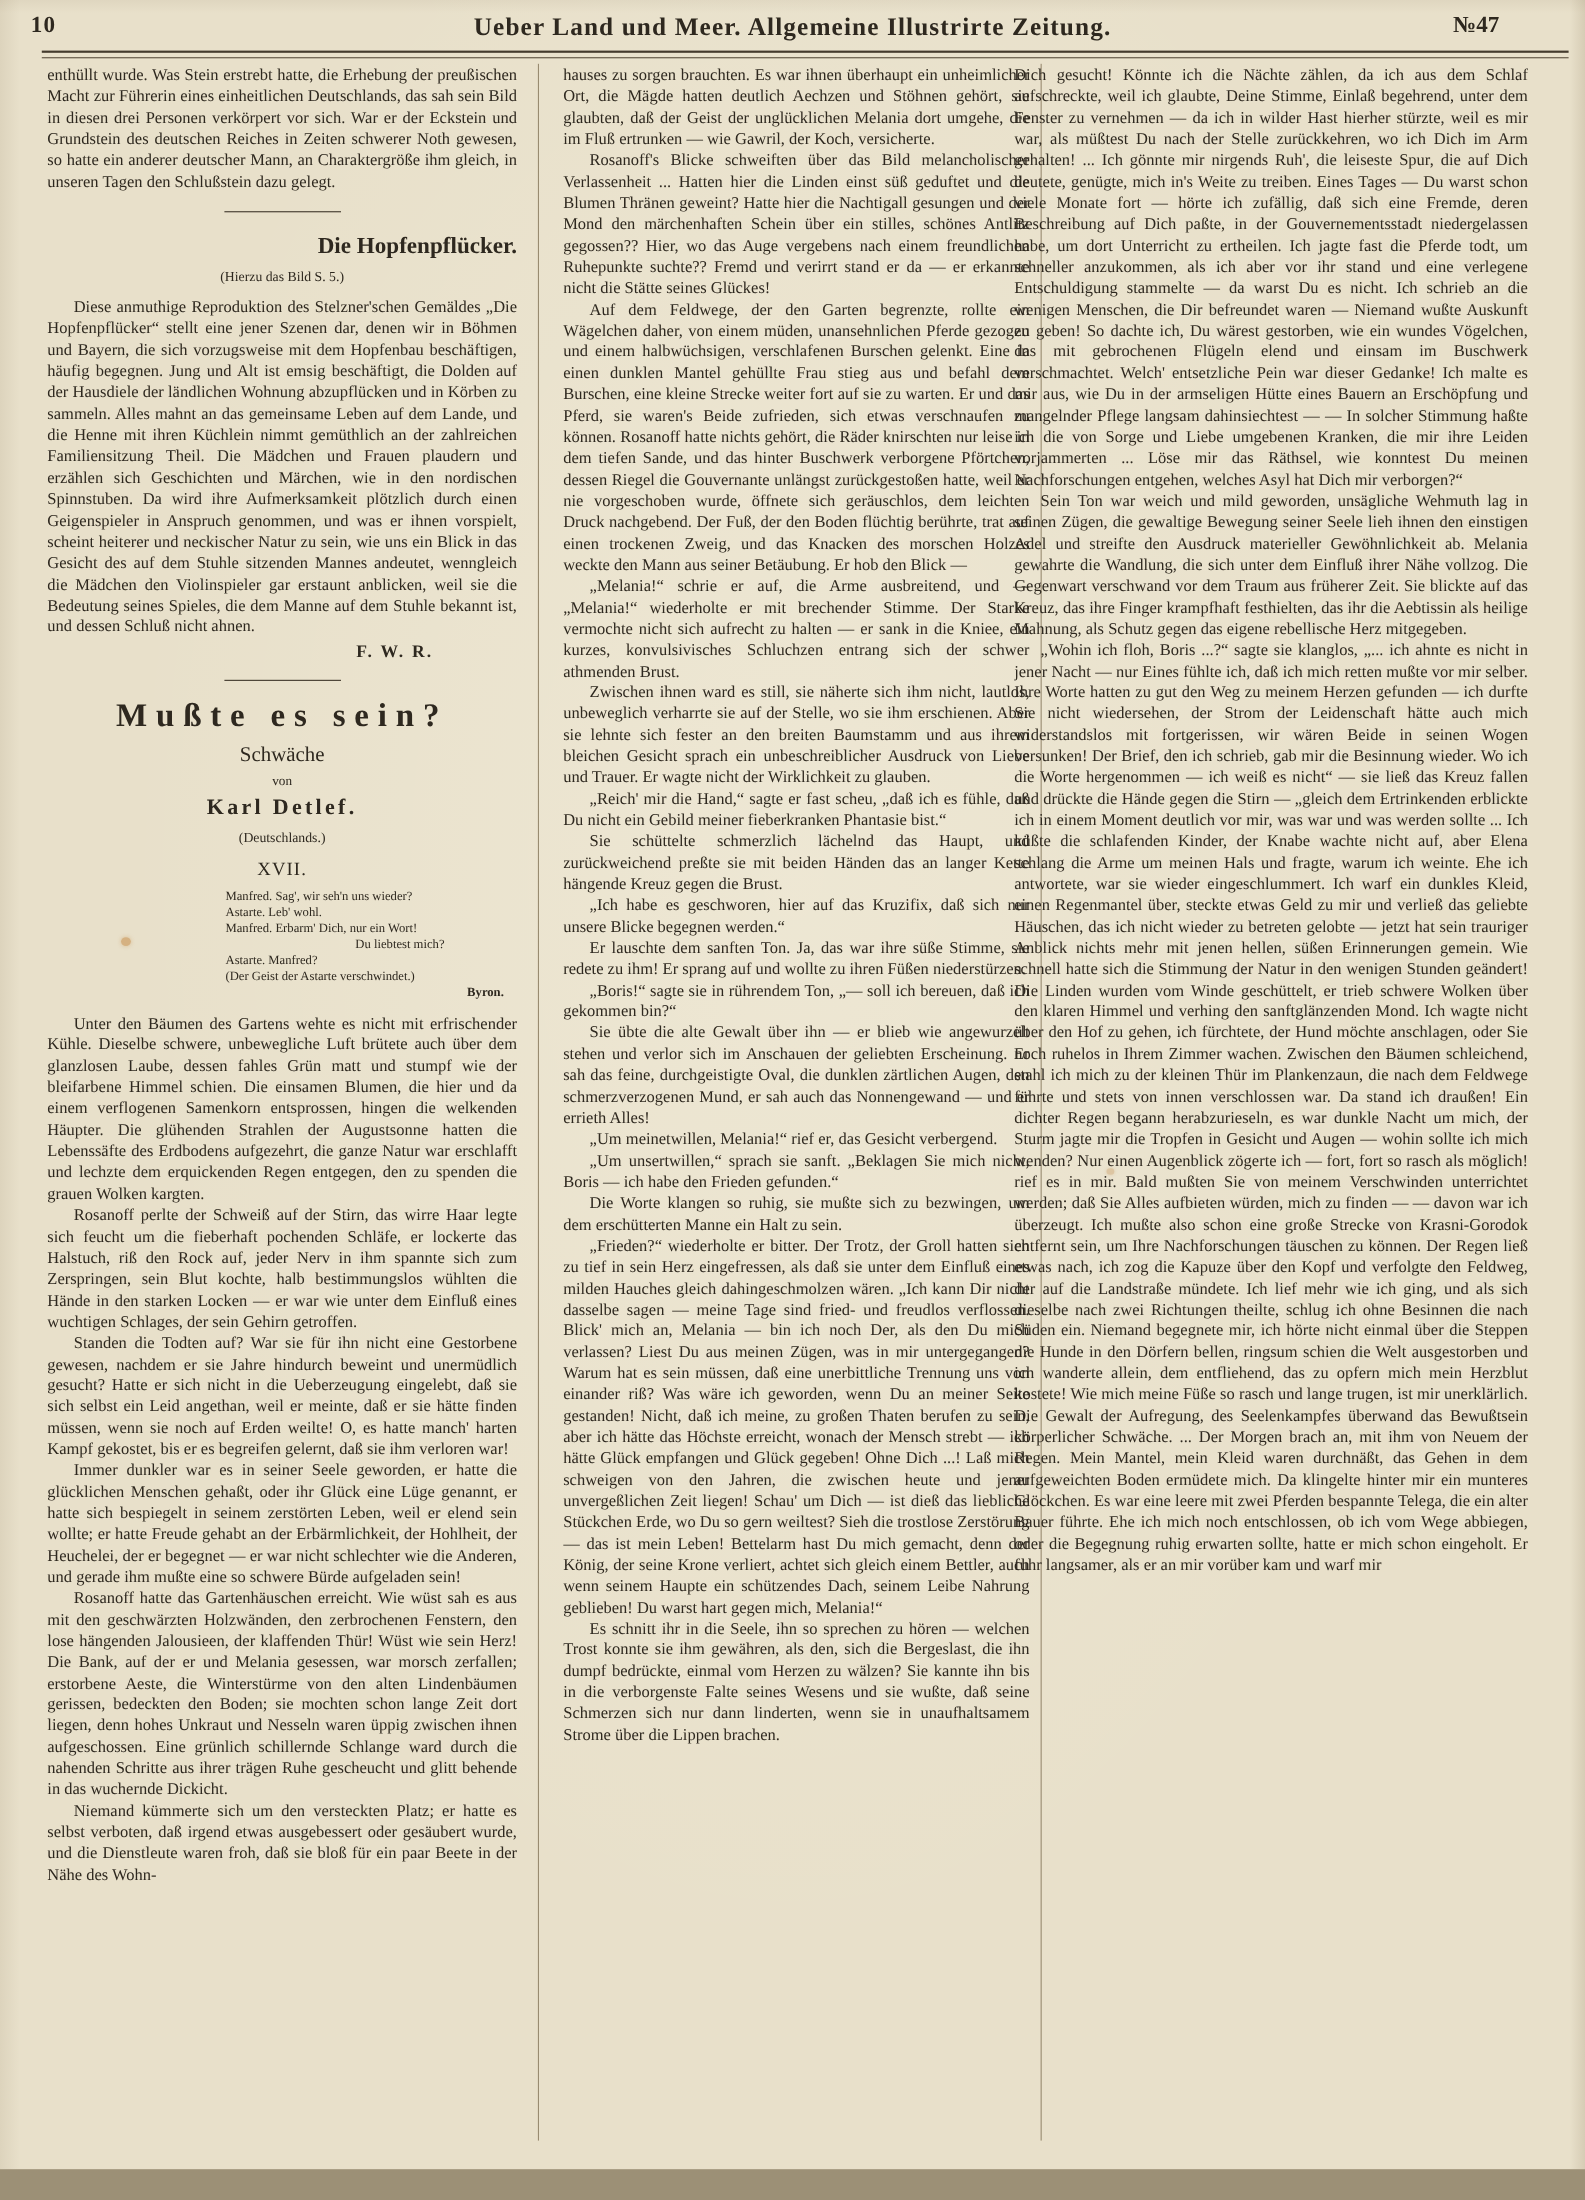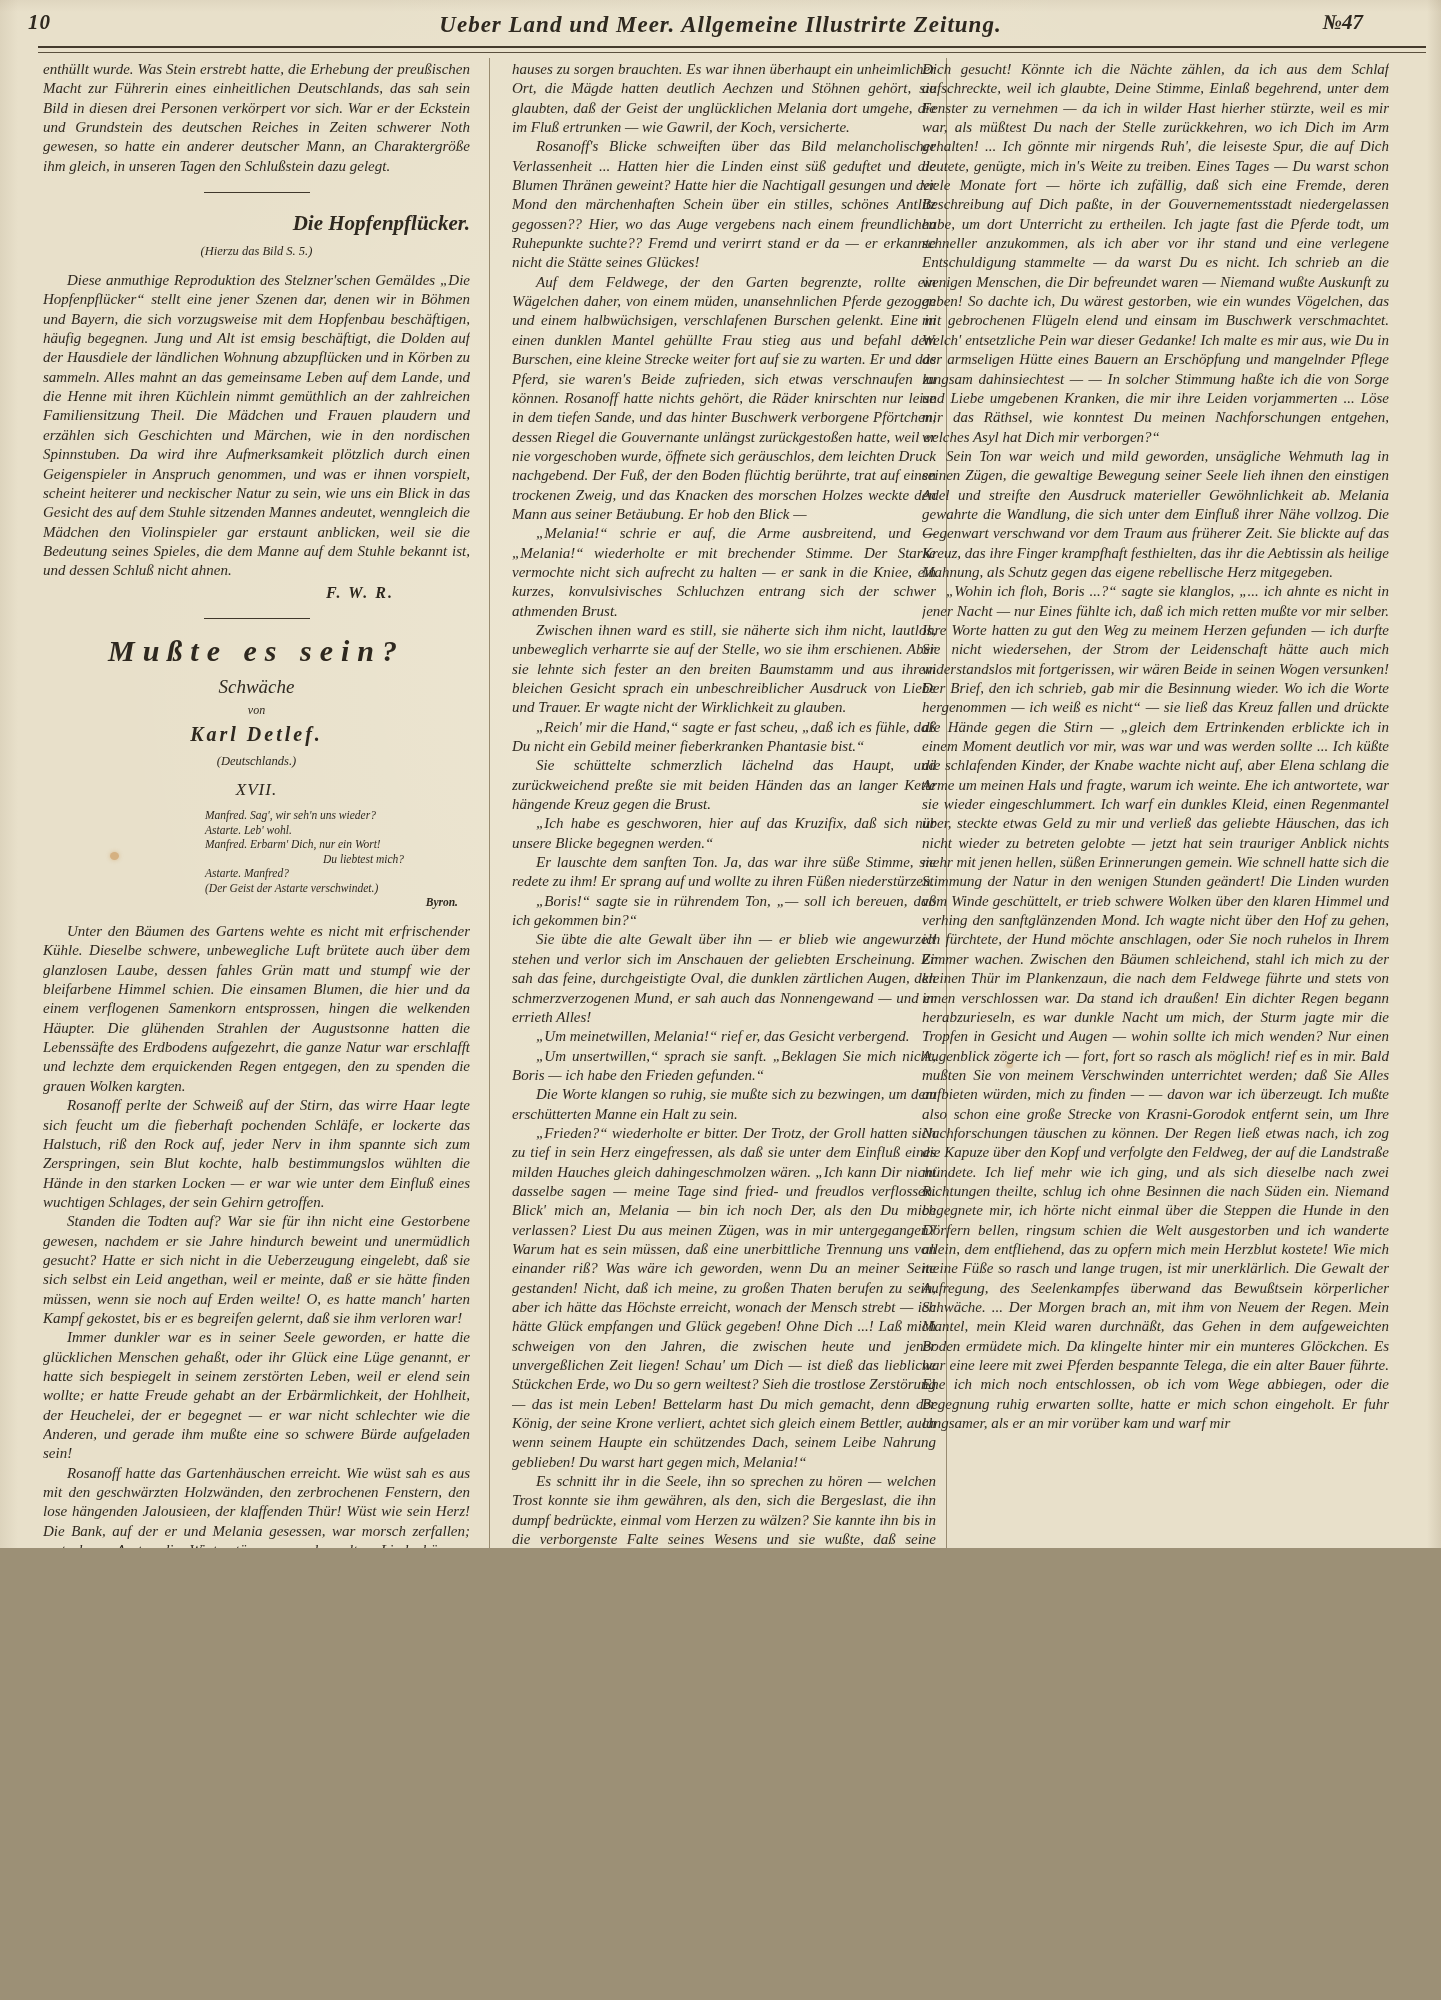--- a/index.html
+++ b/index.html
@@ -1,28 +1,27 @@
 <!DOCTYPE html>
 <html><head>
 <meta charset="utf-8">
 <style>
   html,body{margin:0;padding:0;}
   body{background:#9c9076;}
   .page{
-    position:relative; width:1441px; height:1548px; margin:0 auto;
+    position:relative; width:1441px; height:1972px; margin:0 auto;
     background:#e8e0ca;
     background-image:
       radial-gradient(ellipse at 50% 40%, rgba(255,252,240,0.25), rgba(0,0,0,0) 60%),
       linear-gradient(to right, rgba(120,100,70,0.10) 0, rgba(0,0,0,0) 18px),
       linear-gradient(to left, rgba(120,100,70,0.16) 0, rgba(0,0,0,0) 14px),
       linear-gradient(to bottom, rgba(120,100,70,0.08) 0, rgba(0,0,0,0) 12px);
     color:#2e281f;
     font-family:"Liberation Serif","DejaVu Serif",serif;
     overflow:hidden;
-    font-style:italic;
   }
   .hdr-pageno{position:absolute; top:10px; left:28px; font-size:21px; font-weight:bold; letter-spacing:1px;}
   .hdr-issue{position:absolute; top:10px; right:78px; font-size:21px; font-weight:bold;}
   .hdr-masthead{
     position:absolute; top:12px; left:0; width:100%; text-align:center;
     font-size:23px; font-weight:bold; letter-spacing:1px;
   }
   .rule-double{
     position:absolute; top:46px; left:38px; width:1388px; height:4px;
     border-top:2.5px solid #443b2d; border-bottom:1px solid #5a4f3d;

